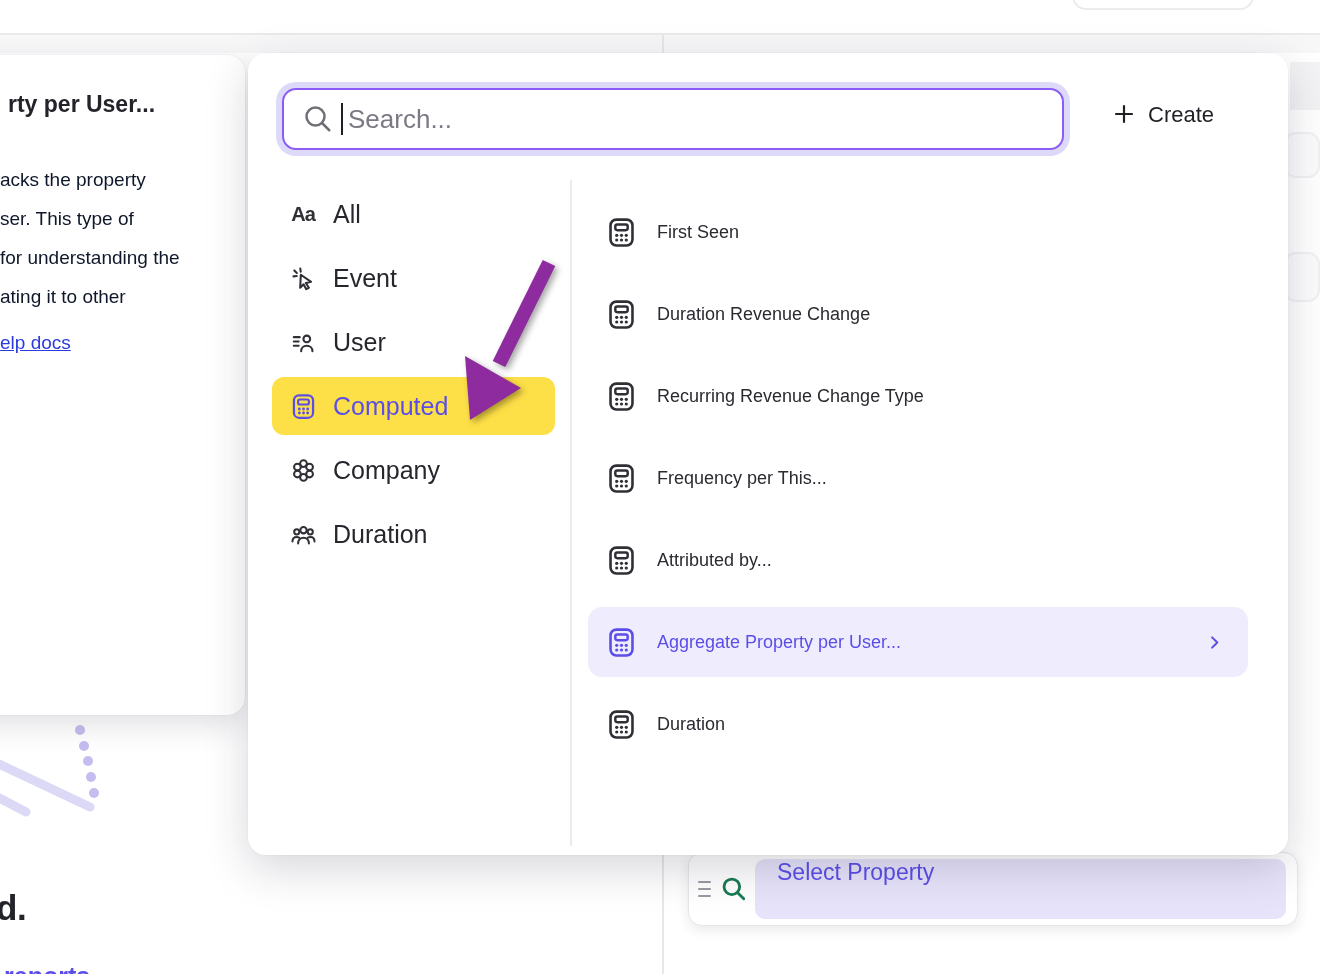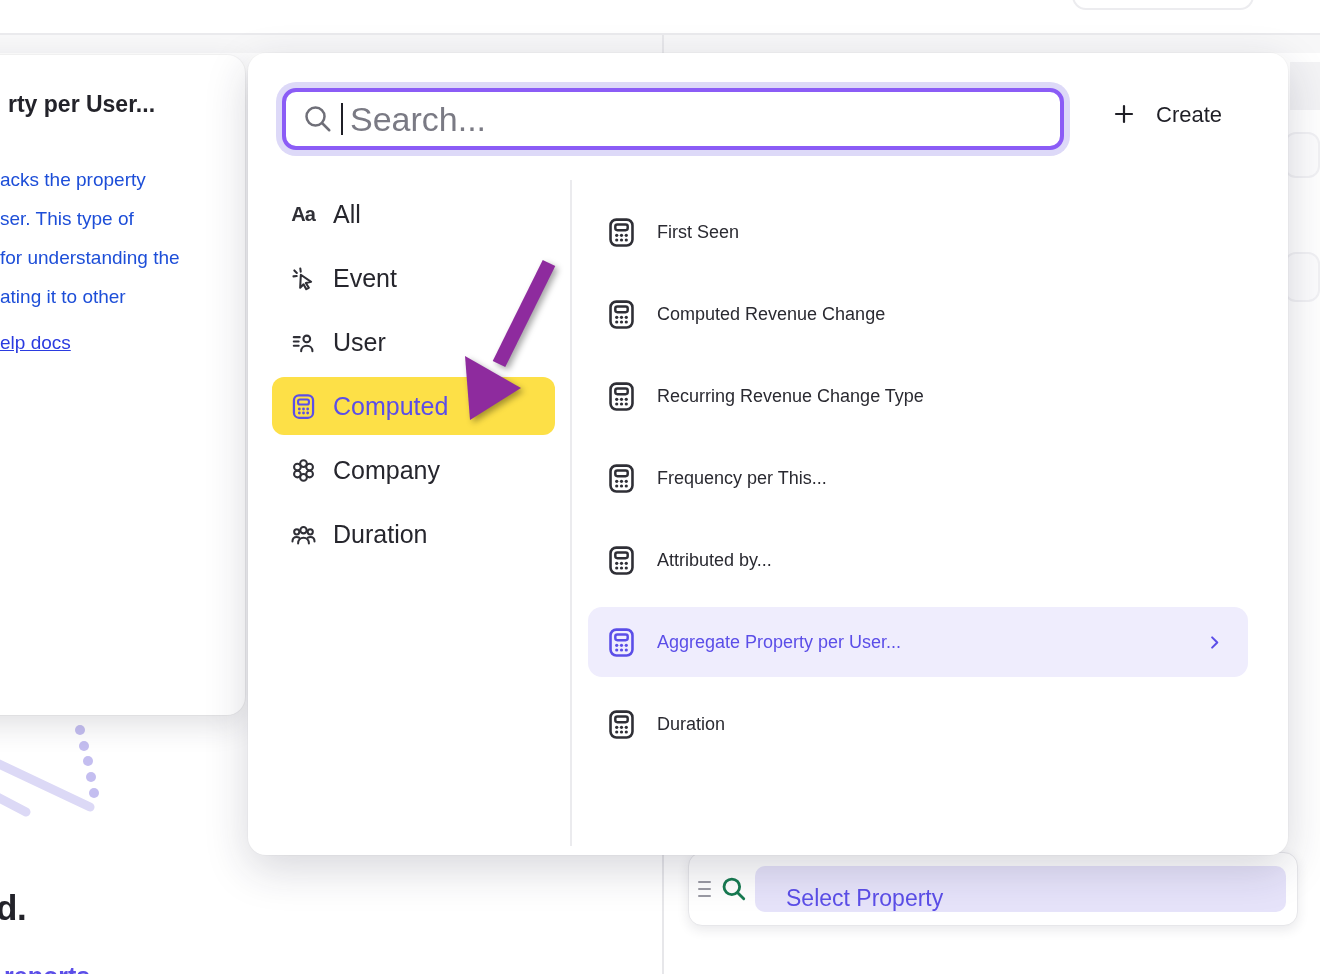--- a/index.html
+++ b/index.html
@@ -30,53 +30,53 @@
   .bottom-link-fragment{
     position:absolute;left:4px;top:962px;font-size:25px;font-weight:700;color:#5B4EE8;
   }
   
   .tooltip-card{
     position:absolute;left:-150px;top:55px;width:395px;height:660px;background:#fff;
     border-radius:18px;box-shadow:0 10px 30px rgba(35,35,60,.14),0 0 0 1px rgba(0,0,0,.03);
     padding:36px 24px 0 150px;
   }
   .tooltip-title{font-size:23px;font-weight:700;color:#23232A;margin:0 0 42px 8px;}
-  .tooltip-body{font-size:19px;color:#1d4ed8;line-height:39px;margin:0;}
+  .tooltip-body{font-size:19px;color:#0f172a;line-height:39px;margin:0;}
   .tooltip-link{display:inline-block;margin-top:16px;font-size:19px;color:#2B3BE0;text-decoration:underline;cursor:pointer;}
   
   .query-card{
     position:absolute;left:688px;top:852px;width:610px;height:74px;background:#fff;
     border:1px solid #E7E7EA;border-radius:14px;box-shadow:0 4px 12px rgba(35,35,60,.10);
     display:flex;align-items:center;padding:0 11px 0 9px;
   }
   .drag-handle{width:18px;height:20px;display:flex;flex-direction:column;justify-content:space-between;padding:2px 0;margin-right:5px;cursor:grab;}
   .drag-handle span{display:block;width:13px;height:2.4px;background:#9A9AA3;border-radius:2px;}
   .query-search-icon{margin-right:8px;flex:0 0 auto;}
   .select-property-pill{
-    flex:1;height:46px;background:#E6E3FA;border-radius:10px;display:flex;align-items:flex-end;
-    padding:0 31px;cursor:pointer;
+    flex:1;height:60px;background:#E6E3FA;border-radius:10px;display:flex;align-items:flex-start;
+    padding:0 22px;cursor:pointer;
   }
   .select-property-pill .pill-label{font-size:23px;font-weight:500;color:#5B4EE8;}
   
   .picker-modal{
     position:absolute;left:248px;top:53px;width:1040px;height:802px;background:#fff;
     border-radius:18px;box-shadow:0 14px 44px rgba(35,35,60,.18),0 0 0 1px rgba(0,0,0,.02);
   }
   .search-wrap{position:absolute;left:34px;top:35px;width:782px;height:62px;}
   .search-input{
-    width:100%;height:100%;border:4px solid #8b5cf6;border-radius:14px;
+    width:100%;height:100%;border:2px solid #8b5cf6;border-radius:14px;
     box-shadow:0 0 0 6px #DDD9F8;outline:none;
-    padding:0 20px 0 64px;font-size:34px;color:#25252C;
+    padding:0 20px 0 64px;font-size:26px;color:#25252C;
     font-family:"Liberation Sans","DejaVu Sans",sans-serif;background:#fff;
   }
   .search-input::placeholder{color:#7A7A84;opacity:1;}
   .search-glass{position:absolute;left:21px;top:16px;pointer-events:none;}
   .text-caret{position:absolute;left:59px;top:15px;width:2px;height:32px;background:#1F1F26;}
   .create-button{
-    position:absolute;left:1110px;top:100px-53px;display:flex;gap:20px;
+    position:absolute;left:1110px;top:100px-53px;display:flex;gap:12px;
     cursor:pointer;background:none;border:none;padding:4px 2px;
   }
   .create-button{left:862px;top:45px;position:absolute;}
   .create-button .create-label{font-size:22px;font-weight:500;color:#1F1F26;}
   .inner-divider{position:absolute;left:322px;top:127px;width:2px;height:666px;background:#EBEBEE;}
   
   .category-list{position:absolute;left:24px;top:132px;width:283px;}
   .category-item{
     display:flex;align-items:center;height:58px;margin-bottom:6px;border-radius:12px;
     padding:0 0 0 15px;cursor:pointer;color:#26262D;
@@ -284,21 +284,21 @@
             </svg>
           </span>
         <span class="row-label">First Seen</span>
       </div>
       <div class="property-row">
         <span class="row-icon">
             <svg width="31" height="31" viewBox="0 0 24 24">
               <use href="#ico-calculator"></use>
             </svg>
           </span>
-        <span class="row-label">Computed Revenue Change</span>
+        <span class="row-label">Duration Revenue Change</span>
       </div>
       <div class="property-row">
         <span class="row-icon">
             <svg width="31" height="31" viewBox="0 0 24 24">
               <use href="#ico-calculator"></use>
             </svg>
           </span>
         <span class="row-label">Recurring Revenue Change Type</span>
       </div>
       <div class="property-row">

